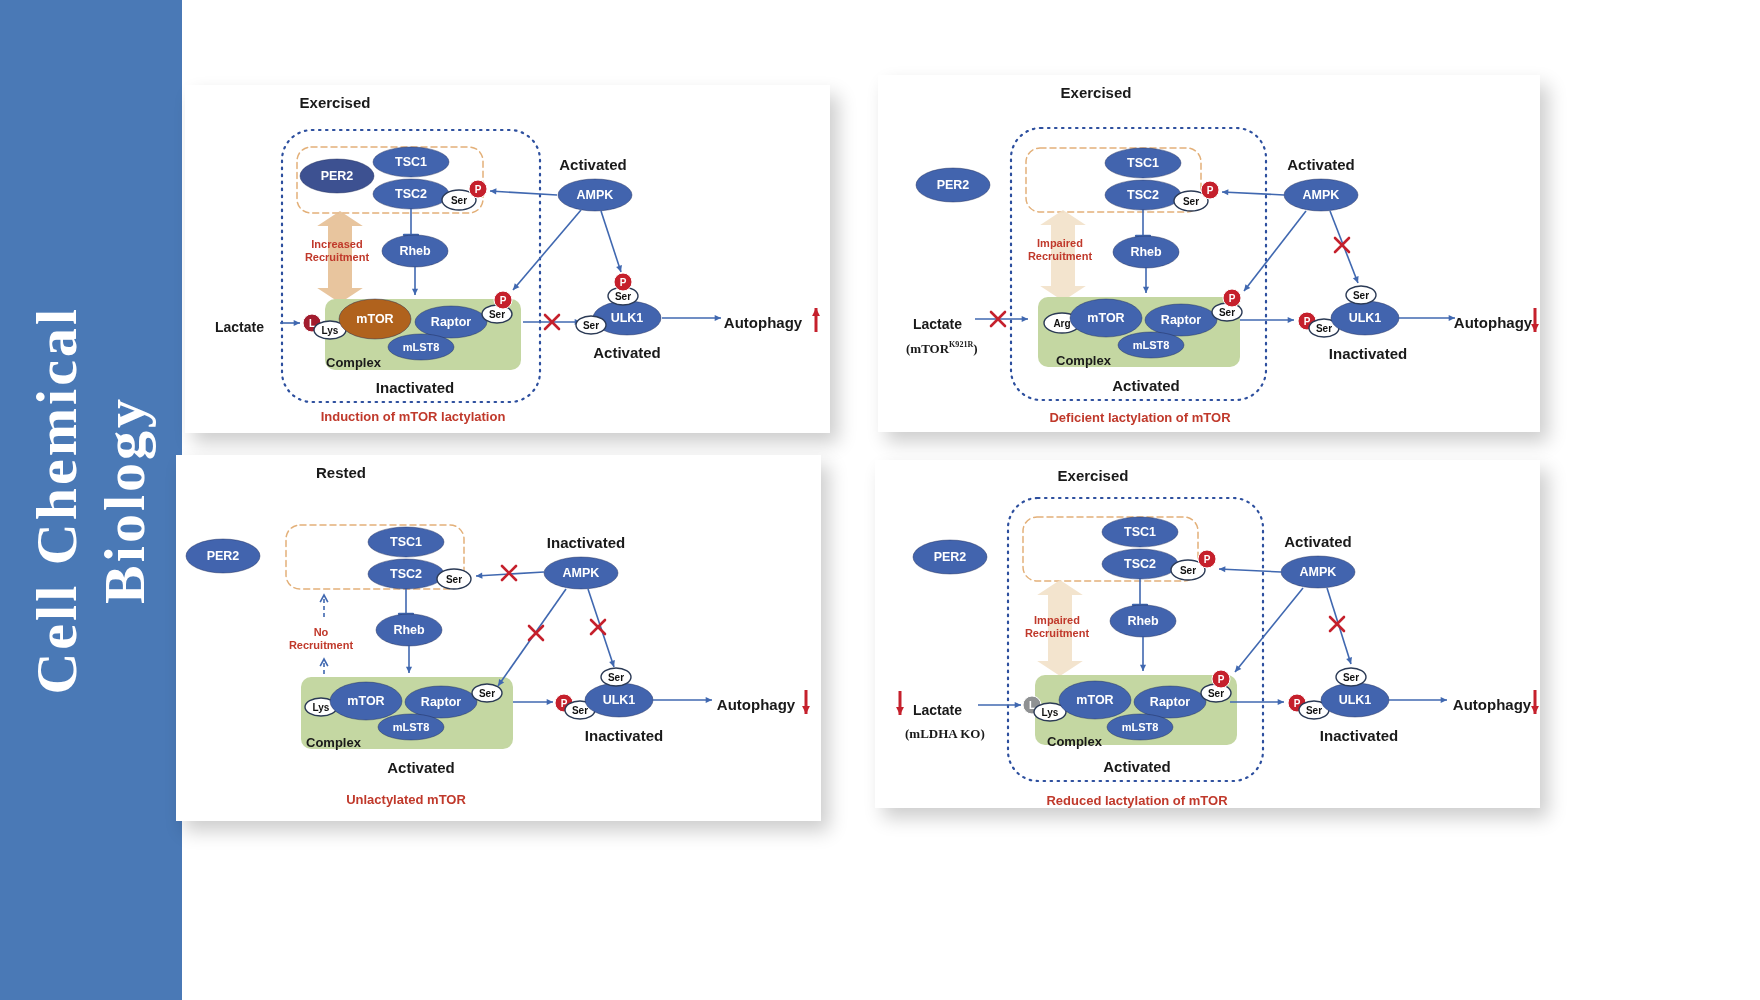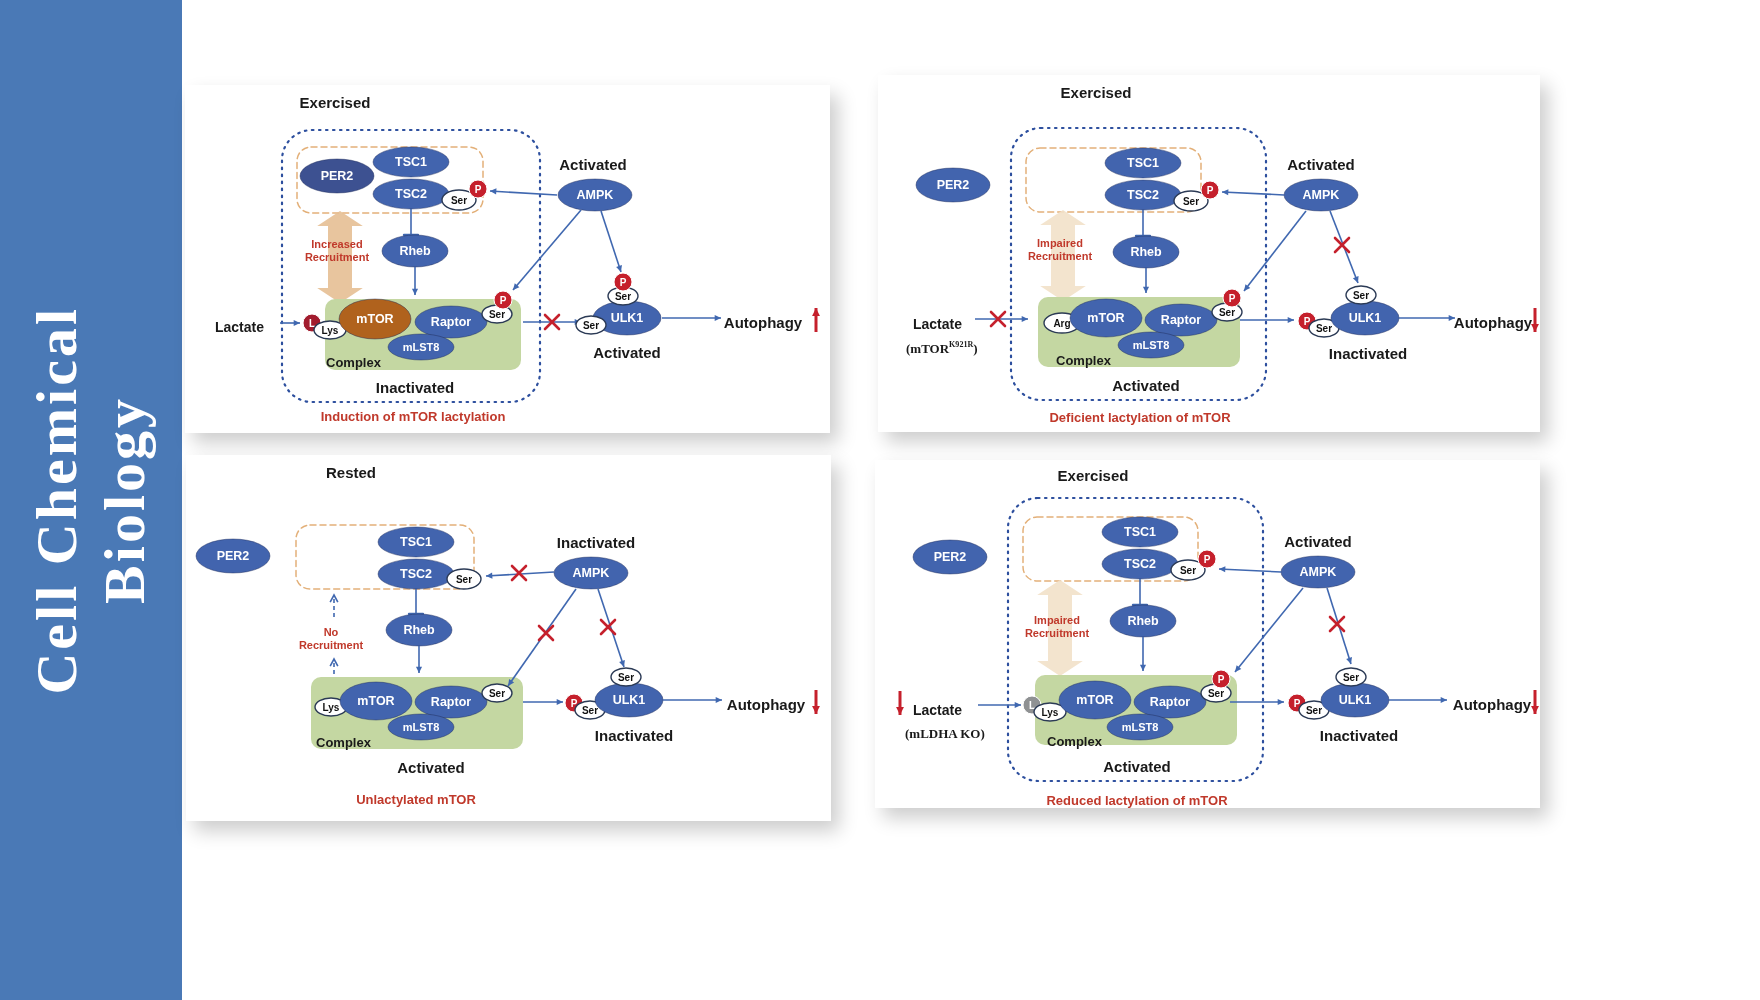--- a/index.html
+++ b/index.html
@@ -332,21 +332,21 @@
         </g>
         <g>
           <path d="M657 233 L 657 257" fill="none" stroke="#c5202c" stroke-width="3"></path>
           <path d="M657,257 L653.0853101929989,248.8959760788259 L660.9146898070011,248.8959760788259 Z" fill="#c5202c"></path>
         </g>
         <g>
           <text x="262" y="346.55" text-anchor="middle" font-size="13" font-weight="bold" fill="#c0392b" font-family="&quot;Liberation Sans&quot;,sans-serif">Deficient lactylation of mTOR</text>
         </g>
       </svg>
     </div>
-    <div class="panel" style="left: 186px; top: 455px; width: 645px; height: 366px;">
+    <div class="panel" style="left: 176px; top: 455px; width: 645px; height: 366px;">
       <svg width="645" height="366" viewBox="0 0 645 366">
         <g>
           <text x="165" y="23.25" text-anchor="middle" font-size="15" font-weight="bold" fill="#1a1a1a" font-family="&quot;Liberation Sans&quot;,sans-serif">Rested</text>
         </g>
         <g>
           <rect x="110" y="70" width="178" height="64" rx="14" fill="none" stroke="#e3b079" stroke-width="1.5" stroke-dasharray="6 4" stroke-linecap="round"></rect>
         </g>
         <g>
           <ellipse cx="47" cy="101" rx="37" ry="17" fill="#4264ae" stroke="rgba(30,45,90,0.45)" stroke-width="1"></ellipse>
           <text x="47" y="105.375" text-anchor="middle" font-size="12.5" font-weight="bold" fill="#ffffff" font-family="&quot;Liberation Sans&quot;,sans-serif">PER2</text>

